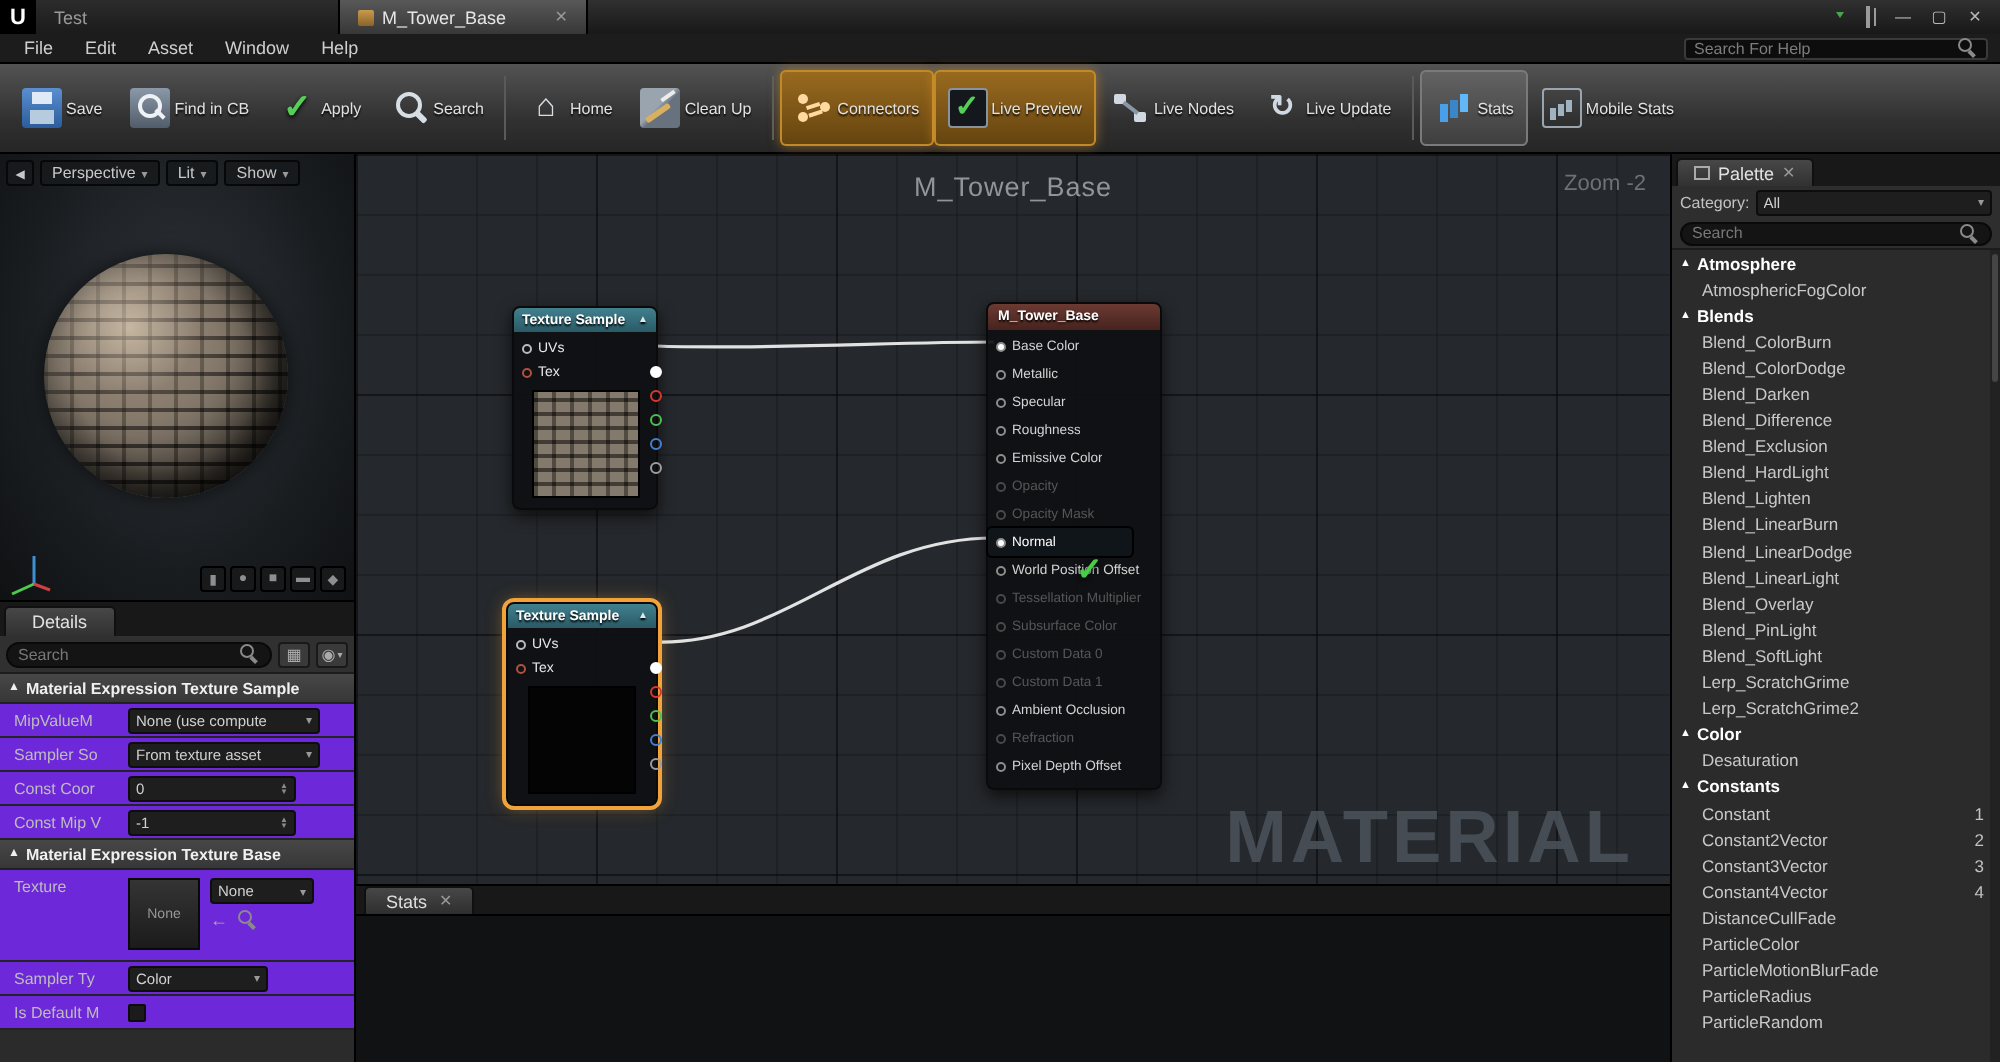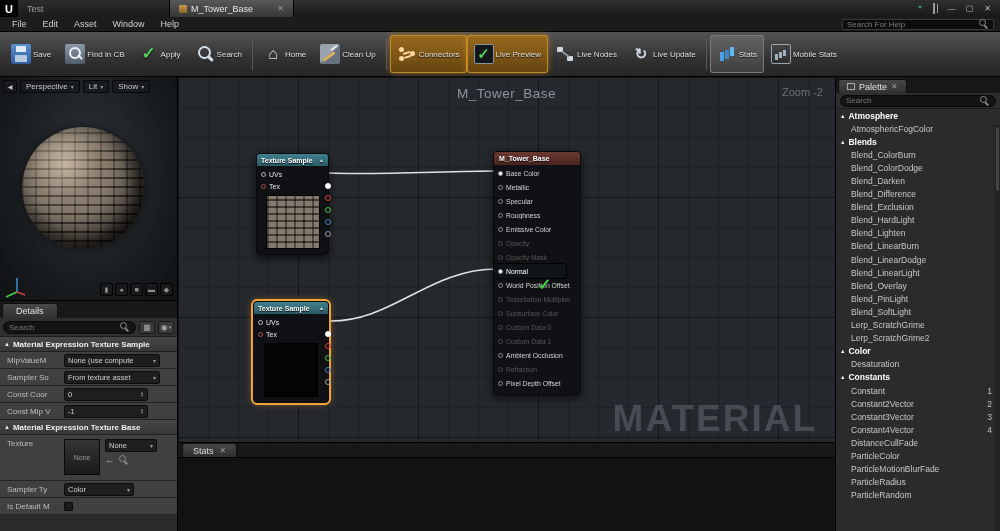--- a/index.html
+++ b/index.html
@@ -91,21 +91,21 @@
 
 .details{flex:1;display:flex;flex-direction:column;background:#2b2b2b;overflow:hidden;}
 .det-tabbar{height:17px;background:#181818;display:flex;align-items:flex-end;padding-left:2px;flex-shrink:0;}
 .det-tab{height:15px;display:flex;align-items:center;padding:0 13px;background:linear-gradient(#474747,#313131);border:1px solid #101010;border-bottom:none;border-radius:3px 3px 0 0;font-size:9px;color:#e2e2e2;}
 .det-search-row{height:19px;display:flex;align-items:center;gap:3px;padding:2px 3px;background:#303030;border-bottom:1px solid #1c1c1c;flex-shrink:0;}
 .det-search{flex:1;height:13px;background:#141414;border:1px solid #090909;border-radius:7px;display:flex;align-items:center;padding:0 5px;color:#787878;font-size:8px;gap:3px;}
 .det-search .ph{flex:1;}
 .det-ic{width:16px;height:13px;background:#3a3a3a;border:1px solid #191919;border-radius:2px;color:#ababab;font-size:8px;display:flex;align-items:center;justify-content:center;gap:1px;}
 .det-header{height:15px;display:flex;align-items:center;gap:3px;padding:0 4px;background:linear-gradient(#474747,#373737);border-bottom:1px solid #202020;font-size:8px;font-weight:bold;color:#f0f0f0;white-space:nowrap;overflow:hidden;flex-shrink:0;}
 .det-arrow{font-size:6px;flex-shrink:0;}
-.det-row{min-height:17px;display:flex;align-items:center;padding:1px 6px 1px 7px;background:#404040;border-bottom:1px solid #232323;flex-shrink:0;}
+.det-row{min-height:17px;display:flex;align-items:center;padding:1px 6px 1px 7px;background:#6d28d9;border-bottom:1px solid #232323;flex-shrink:0;}
 .det-label{width:57px;font-size:8px;color:#bdbdbd;white-space:nowrap;overflow:hidden;flex-shrink:0;}
 .dd{display:flex;align-items:center;height:13px;background:#1e1e1e;border:1px solid #0d0d0d;border-radius:2px;padding:0 3px;font-size:7.5px;color:#d0d0d0;gap:2px;}
 .dd-text{white-space:nowrap;overflow:hidden;}
 .dd-arrow{font-size:6px;color:#9a9a9a;margin-left:auto;flex-shrink:0;}
 .w96{width:96px;}.w70{width:70px;}.w52{width:52px;}
 .numbox{display:flex;align-items:center;width:84px;height:13px;background:#1e1e1e;border:1px solid #0d0d0d;border-radius:2px;padding:0 3px;font-size:7.5px;color:#d0d0d0;}
 .spin{margin-left:auto;display:flex;flex-direction:column;font-size:4px;color:#8a8a8a;line-height:3.5px;}
 .det-asset{align-items:flex-start;min-height:46px;padding-top:4px;}
 .asset-widget{display:flex;}
 .asset-thumb{width:36px;height:36px;background:linear-gradient(#343434,#1b1b1b);border:1px solid #090909;display:flex;align-items:center;justify-content:center;color:#989898;font-size:7px;}
@@ -546,20 +546,27 @@
     </div>
 
     <div class="palette">
       <div class="pal-tabbar">
         <div class="pal-tab">
           <span class="pal-tab-icon"></span>
           <span>Palette</span>
           <span class="tab-x">✕</span>
         </div>
       </div>
+      <div class="pal-cat-row">
+        <span class="pal-cat-label">Category:</span>
+        <span class="dd pal-cat-dd">
+            <span class="dd-text">All</span>
+            <span class="dd-arrow">▾</span>
+          </span>
+      </div>
       <div class="pal-search-row">
         <div class="pal-search">
           <span class="ph">Search</span>
           <span class="mag"></span>
         </div>
       </div>
       <div class="pal-list">
           <div class="pal-row category">
             <span class="pal-arrow">▲</span>
             <span class="pal-label">Atmosphere</span>

